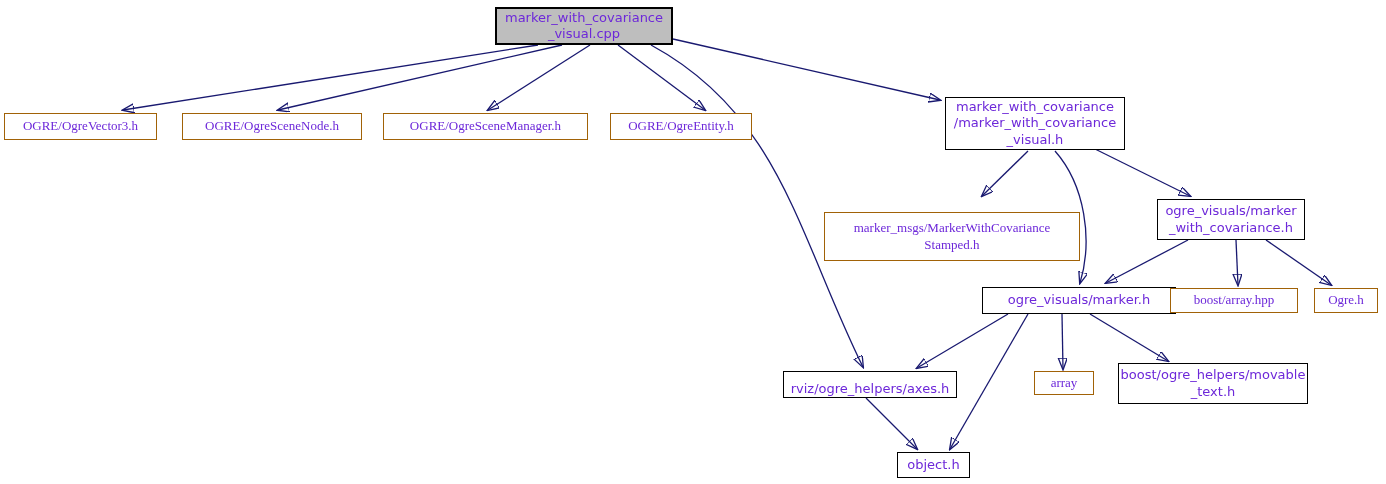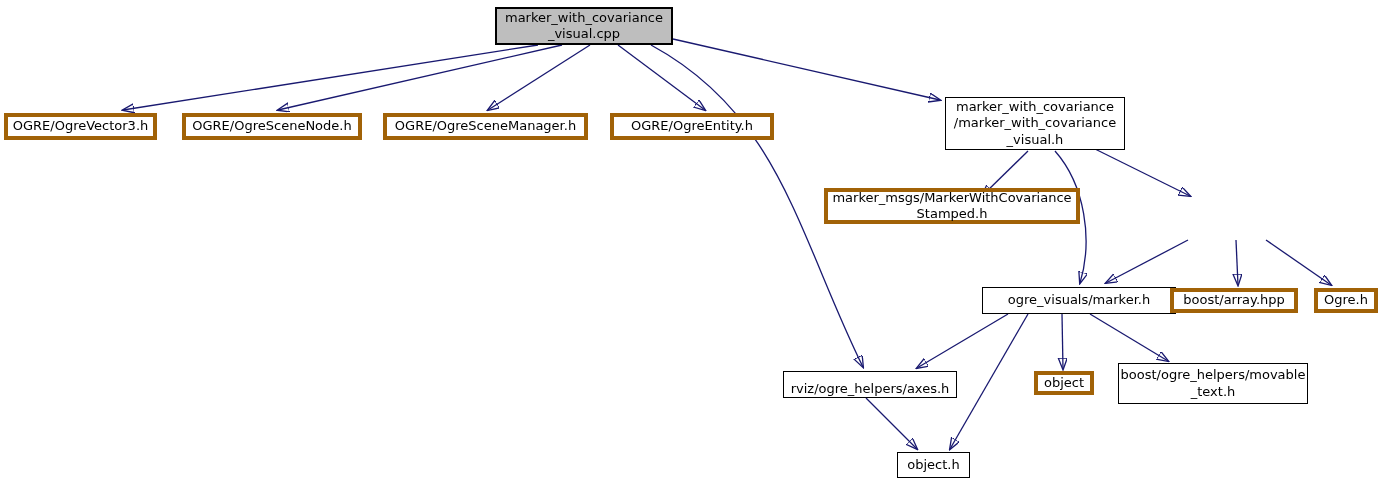--- a/index.html
+++ b/index.html
@@ -31,26 +31,26 @@
     z-index: 2;
     box-sizing: border-box;
     background: #ffffff;
     border: 1px solid #000000;
     display: flex;
     align-items: center;
     justify-content: center;
     text-align: center;
     font-size: 13px;
     line-height: 1.25;
-    color: #000000;
+    color: #6d28d9;
     white-space: pre-line;
     cursor: default;
   }
   .node.linked { border: 1px solid #000000; }
-  .node.external { border: 4px solid #a16207; }
+  .node.external { border: 1px solid #a16207; font-family: Liberation Serif, serif; }
   .node.source {
     background: #bebebe;
     border: 2px solid #000000;
   }
 </style>
 </head>
 <body>
 
 <div class="canvas">
 
@@ -89,54 +89,58 @@
   </div>
 
   <div class="node external" style="left:182px; top:113px; width:180px; height:27px;text-align:center;">
     <span>OGRE/OgreSceneNode.h</span>
   </div>
 
   <div class="node external" style="left:383px; top:113px; width:205px; height:27px;">
     <span>OGRE/OgreSceneManager.h</span>
   </div>
 
-  <div class="node external" style="left:610px; top:113px; width:164px; height:27px;">
+  <div class="node external" style="left:610px; top:113px; width:142px; height:27px;">
     <span>OGRE/OgreEntity.h</span>
   </div>
 
   <div class="node linked" style="left:945px; top:97px; width:180px; height:53px;">
     <span>marker_with_covariance
 /marker_with_covariance
 _visual.h</span>
   </div>
 
-  <div class="node external" style="left:824px; top:188px; width:256px; height:36px;">
+  <div class="node external" style="left:824px; top:212px; width:256px; height:49px;">
     <span>marker_msgs/MarkerWithCovariance
 Stamped.h</span>
   </div>
 
+  <div class="node linked" style="left:1157px; top:199px; width:148px; height:41px;">
+    <span>ogre_visuals/marker
+_with_covariance.h</span>
+  </div>
 
   <div class="node linked" style="left:982px; top:287px; width:194px; height:27px;">
     <span>ogre_visuals/marker.h</span>
   </div>
 
   <div class="node external" style="left:1170px; top:288px; width:128px; height:25px;">
     <span>boost/array.hpp</span>
   </div>
 
   <div class="node external" style="left:1314px; top:288px; width:64px; height:25px;">
     <span>Ogre.h</span>
   </div>
 
   <div class="node linked" style="left:783px; top:371px; width:174px; height:27px;align-items:flex-end;">
     <span>rviz/ogre_helpers/axes.h</span>
   </div>
 
   <div class="node external" style="left:1034px; top:371px; width:60px; height:24px;">
-    <span>object</span>
+    <span>array</span>
   </div>
 
   <div class="node linked" style="left:1118px; top:363px; width:190px; height:41px;">
     <span>boost/ogre_helpers/movable
 _text.h</span>
   </div>
 
   <div class="node linked" style="left:897px; top:452px; width:73px; height:26px;">
     <span>object.h</span>
   </div>

